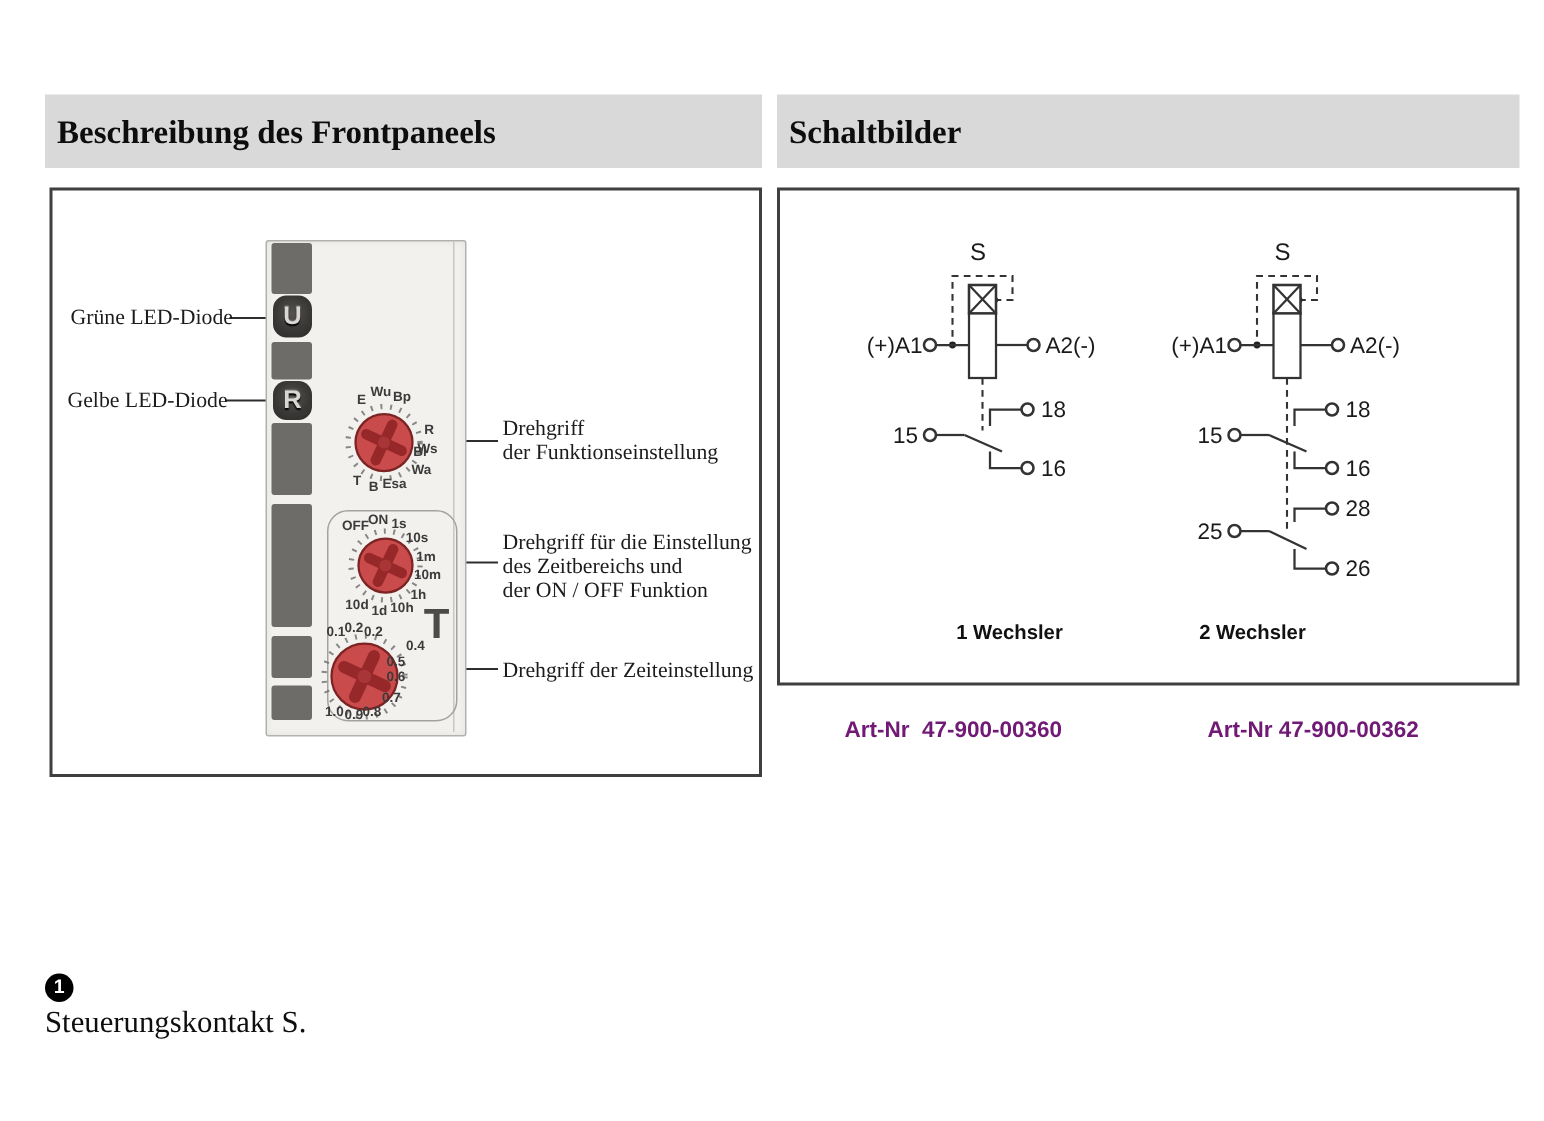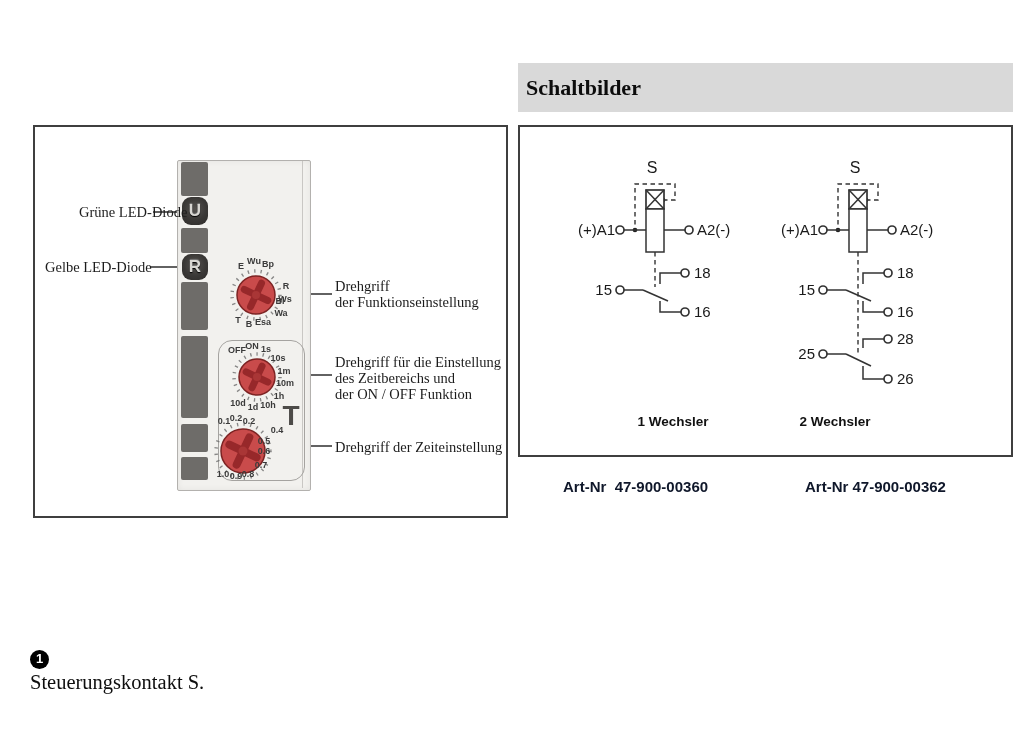--- a/index.html
+++ b/index.html
@@ -27,33 +27,36 @@
   .leadsvg{position:absolute;left:0;top:0;}
   
   .dg-line{stroke:#333;stroke-width:1.5;fill:none;}
   .dg-dash{stroke:#333;stroke-width:1.4;fill:none;stroke-dasharray:4.5 3.5;}
   .dg-term{fill:#fff;stroke:#333;stroke-width:1.7;}
   .dg-dot{fill:#222;}
   .dg-txt{font-family:"Liberation Sans",sans-serif;font-size:15px;fill:#1a1a1a;}
   .dg-s{font-family:"Liberation Sans",sans-serif;font-size:16px;fill:#1a1a1a;}
   .dg-cap{font-family:"Liberation Sans",sans-serif;font-size:13.5px;font-weight:bold;fill:#111;}
   .artnr{position:absolute;font-family:"Liberation Sans",sans-serif;font-weight:bold;font-size:15px;
-         color:#0f172a;white-space:pre;}
+         color:#701a75;white-space:pre;}
   
   .note{position:absolute;left:30px;top:640px;width:985px;font-size:20.5px;line-height:28px;color:#0e0e0e;}
   .note .gap{display:inline-block;width:72px;}
   .bullet{display:inline-flex;width:19px;height:19px;border-radius:50%;background:#000;color:#fff;
           align-items:center;justify-content:center;font-family:"Liberation Sans",sans-serif;
           font-size:13px;font-weight:bold;margin-right:7px;transform:translateY(2px);}
 </style>
 </head>
 <body>
 
 <div class="page">
 
+  <div class="hbar" style="left:30px;top:63px;width:478px;">
+    <span>Beschreibung des Frontpaneels</span>
+  </div>
   <div class="hbar" style="left:518px;top:63px;width:495px;">
     <span>Schaltbilder</span>
   </div>
 
   <div class="figbox" style="left:33px;top:125px;width:471px;height:389px;">
 
     <svg class="leadsvg" width="471" height="389" viewBox="0 0 471 389">
       <line x1="118" y1="85" x2="155" y2="85" stroke="#2e2e2e" stroke-width="1.3"></line>
       <line x1="115" y1="140" x2="155" y2="140" stroke="#2e2e2e" stroke-width="1.3"></line>
       <line x1="241" y1="167" x2="297" y2="167" stroke="#2e2e2e" stroke-width="1.3"></line>
@@ -135,21 +138,21 @@
     <span class="dl" style="left:201px;top:291px;">0.2</span>
     <span class="dl" style="left:214px;top:294px;">0.2</span>
     <span class="dl" style="left:242px;top:303px;">0.4</span>
     <span class="dl" style="left:229px;top:314px;">0.5</span>
     <span class="dl" style="left:229px;top:324px;">0.6</span>
     <span class="dl" style="left:226px;top:338px;">0.7</span>
     <span class="dl" style="left:213px;top:347px;">0.8</span>
     <span class="dl" style="left:201px;top:349px;">0.9</span>
     <span class="dl" style="left:188px;top:347px;">1.0</span>
 
-    <div class="anno" style="left:12px;top:77px;width:105px;text-align:right;margin-left:32px;">Grüne LED-Diode</div>
+    <div class="anno" style="left:12px;top:77px;width:105px;text-align:right;">Grüne LED-Diode</div>
     <div class="anno" style="left:10px;top:132px;width:105px;text-align:right;">Gelbe LED-Diode</div>
     <div class="anno" style="left:300px;top:151px;">
       <div>Drehgriff</div>
       <div>der Funktionseinstellung</div>
     </div>
     <div class="anno" style="left:300px;top:227px;">
       <div>Drehgriff für die Einstellung</div>
       <div>des Zeitbereichs und</div>
       <div>der ON / OFF Funktion</div>
     </div>

